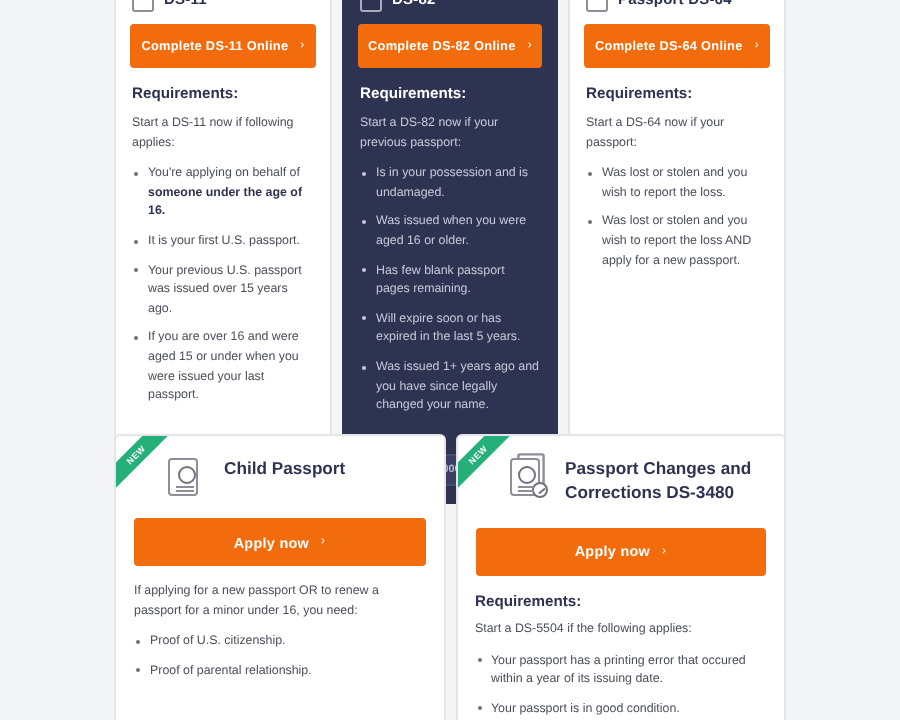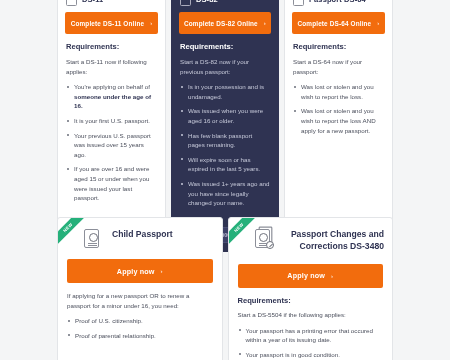--- a/index.html
+++ b/index.html
@@ -120,21 +120,21 @@
   .ribbon .flag {
     position: absolute; left: -13px; top: 5px;
     width: 46px; text-align: center;
     transform: rotate(-45deg);
     background: #25b07a;
     color: #ffffff;
     font-size: 4.4px; font-weight: bold; letter-spacing: .3px;
     padding: 2px 0;
   }
 
-  .wide .card-head { padding: 10px 8px 4px 26px; align-items: flex-start; text-align: right; }
+  .wide .card-head { padding: 10px 8px 4px 26px; align-items: flex-start; }
   .pass-icon {
     width: 15px; height: 19px; flex: 0 0 auto;
     border: 1.2px solid #8c8f99; border-radius: 2px;
     background: #fff; position: relative; margin-top: 1px;
   }
   .pass-icon::before {
     content: ""; position: absolute; left: 3.6px; top: 3px;
     width: 7px; height: 7px; border-radius: 50%;
     border: 1.2px solid #6f727c;
   }

